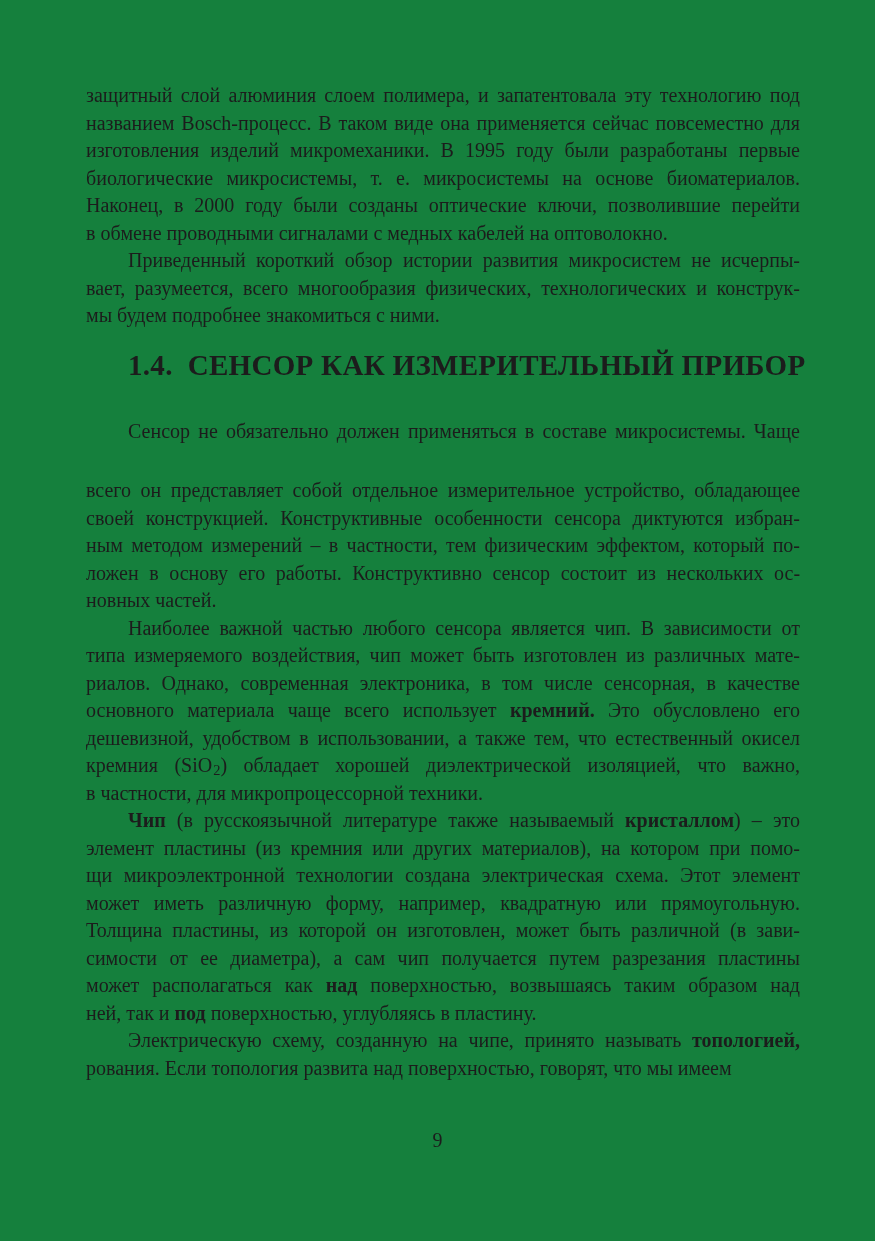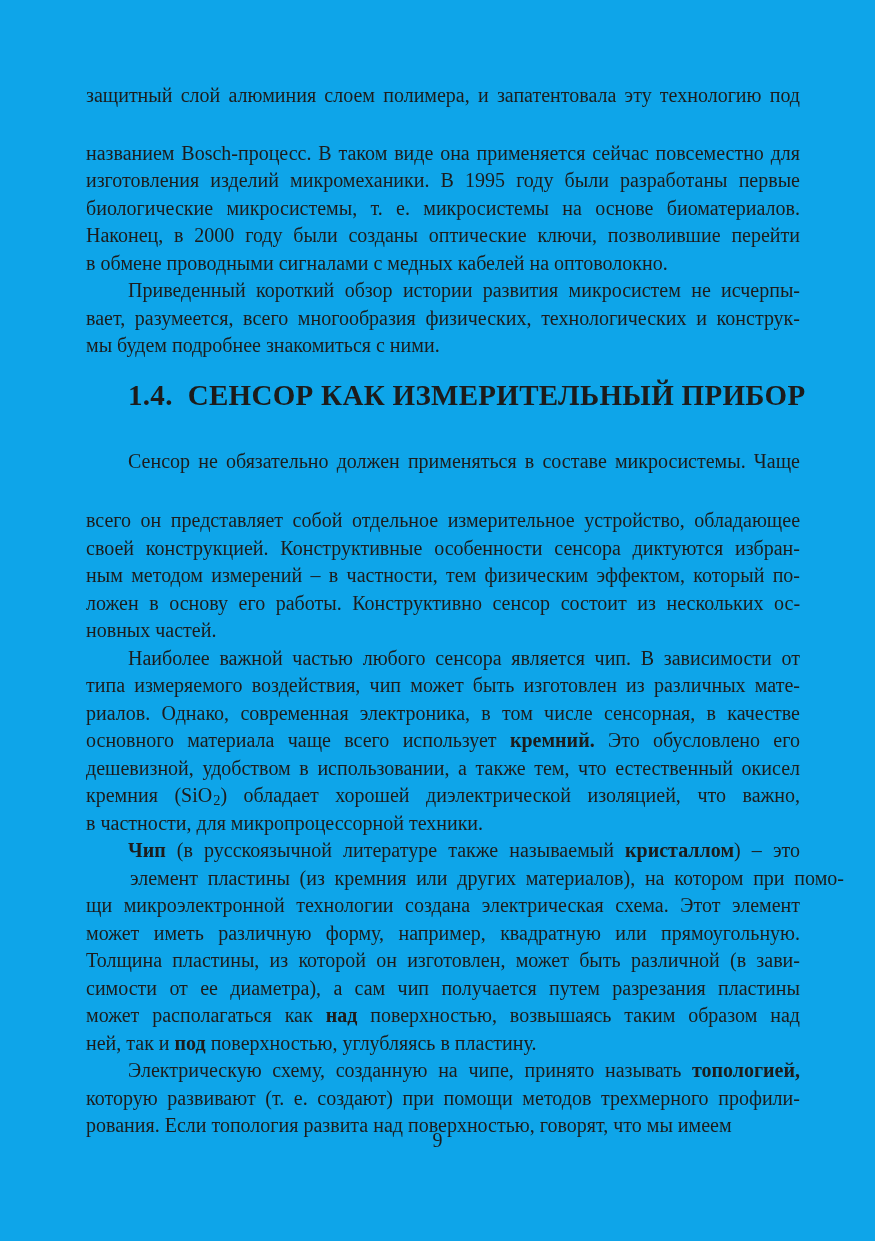--- a/index.html
+++ b/index.html
@@ -4,21 +4,21 @@
 <style>
   html, body {
     margin: 0;
     padding: 0;
     background: #e8e8e8;
   }
   .page {
     position: relative;
     width: 875px;
     height: 1241px;
-    background: #0ea5e9;
+    background: #15803d;
     font-family: "Liberation Serif", "DejaVu Serif", serif;
     color: #1c1c1c;
     overflow: hidden;
   }
   .text-block {
     position: absolute;
     left: 86px;
     top: 82px;
     width: 714px;
     font-size: 20px;
@@ -57,21 +57,21 @@
     font-size: 20px;
   }
 </style>
 </head>
 <body>
 
 <div class="page">
   <div class="text-block" id="text-block">
       <div class="para">
         <div class="line" style="word-spacing: 3.22px;"><span class="ln">защитный слой алюминия слоем полимера, и запатентовала эту технологию под</span></div>
-        <div class="line" style="word-spacing: 1.82px; margin-top: 30px;"><span class="ln">названием Bosch-процесс. В таком виде она применяется сейчас повсеместно для</span></div>
+        <div class="line" style="word-spacing: 1.82px;"><span class="ln">названием Bosch-процесс. В таком виде она применяется сейчас повсеместно для</span></div>
         <div class="line" style="word-spacing: 6.11px;"><span class="ln">изготовления изделий микромеханики. В 1995 году были разработаны первые</span></div>
         <div class="line" style="word-spacing: 8.32px;"><span class="ln">биологические микросистемы, т. е. микросистемы на основе биоматериалов.</span></div>
         <div class="line" style="word-spacing: 5.81px;"><span class="ln">Наконец, в 2000 году были созданы оптические ключи, позволившие перейти</span></div>
         <div class="line last"><span class="ln">в обмене проводными сигналами с медных кабелей на оптоволокно.</span></div>
       </div>
       <div class="para">
         <div class="line indent" style="word-spacing: 5.32px;"><span class="ln">Приведенный короткий обзор истории развития микросистем не исчерпы-</span></div>
         <div class="line" style="word-spacing: 4.69px;"><span class="ln">вает, разумеется, всего многообразия физических, технологических и конструк-</span></div>
         <div class="line last"><span class="ln">мы будем подробнее знакомиться с ними.</span></div>
       </div>
@@ -88,28 +88,27 @@
         <div class="line indent" style="word-spacing: 4.71px;"><span class="ln">Наиболее важной частью любого сенсора является чип. В зависимости от</span></div>
         <div class="line" style="word-spacing: 4.24px;"><span class="ln">типа измеряемого воздействия, чип может быть изготовлен из различных мате-</span></div>
         <div class="line" style="word-spacing: 6.28px;"><span class="ln">риалов. Однако, современная электроника, в том числе сенсорная, в качестве</span></div>
         <div class="line" style="word-spacing: 8.34px;"><span class="ln">основного материала чаще всего использует <b>кремний.</b> Это обусловлено его</span></div>
         <div class="line" style="word-spacing: 3.62px;"><span class="ln">дешевизной, удобством в использовании, а также тем, что естественный окисел</span></div>
         <div class="line" style="word-spacing: 11.54px;"><span class="ln">кремния (SiO<sub>2</sub>) обладает хорошей диэлектрической изоляцией, что важно,</span></div>
         <div class="line last"><span class="ln">в частности, для микропроцессорной техники.</span></div>
       </div>
       <div class="para">
         <div class="line indent" style="word-spacing: 6.12px;"><span class="ln"><b>Чип</b> (в русскоязычной литературе также называемый <b>кристаллом</b>) – это</span></div>
-        <div class="line" style="word-spacing: 4.74px; margin-left: 44px;"><span class="ln">элемент пластины (из кремния или других материалов), на котором при помо-</span></div>
+        <div class="line" style="word-spacing: 4.74px;"><span class="ln">элемент пластины (из кремния или других материалов), на котором при помо-</span></div>
         <div class="line" style="word-spacing: 6.56px;"><span class="ln">щи микроэлектронной технологии создана электрическая схема. Этот элемент</span></div>
         <div class="line" style="word-spacing: 9.4px;"><span class="ln">может иметь различную форму, например, квадратную или прямоугольную.</span></div>
         <div class="line" style="word-spacing: 5.22px;"><span class="ln">Толщина пластины, из которой он изготовлен, может быть различной (в зави-</span></div>
         <div class="line" style="word-spacing: 7.33px;"><span class="ln">симости от ее диаметра), а сам чип получается путем разрезания пластины</span></div>
         <div class="line" style="word-spacing: 7.91px;"><span class="ln">может располагаться как <b>над</b> поверхностью, возвышаясь таким образом над</span></div>
         <div class="line last"><span class="ln">ней, так и <b>под</b> поверхностью, углубляясь в пластину.</span></div>
       </div>
       <div class="para">
         <div class="line indent" style="word-spacing: 5.69px;"><span class="ln">Электрическую схему, созданную на чипе, принято называть <b>топологией,</b></span></div>
-        <div class="line" style="word-spacing: 4.65px;"><span class="ln">которую развивают (т. е. создают) при помощи методов трехмерного профили-</span></div>
         <div class="line last"><span class="ln">рования. Если топология развита над поверхностью, говорят, что мы имеем</span></div>
       </div>
     </div>
   <div class="page-number">9</div>
 </div>
 
 </body></html>

